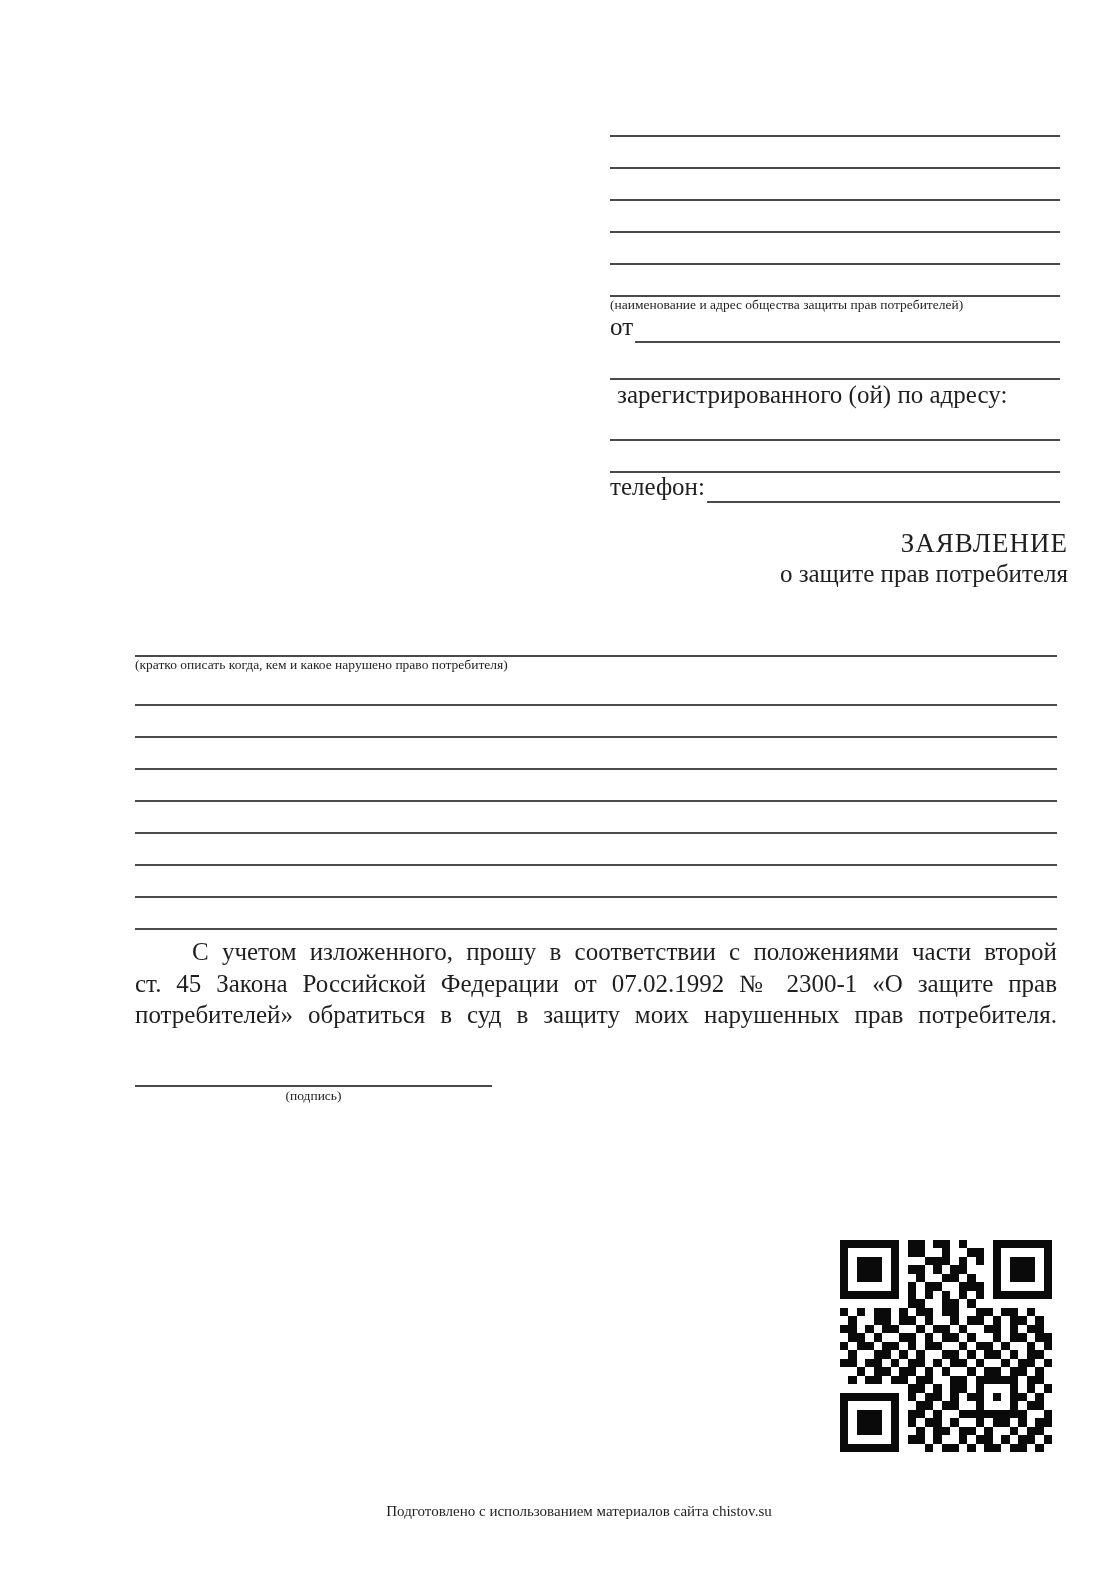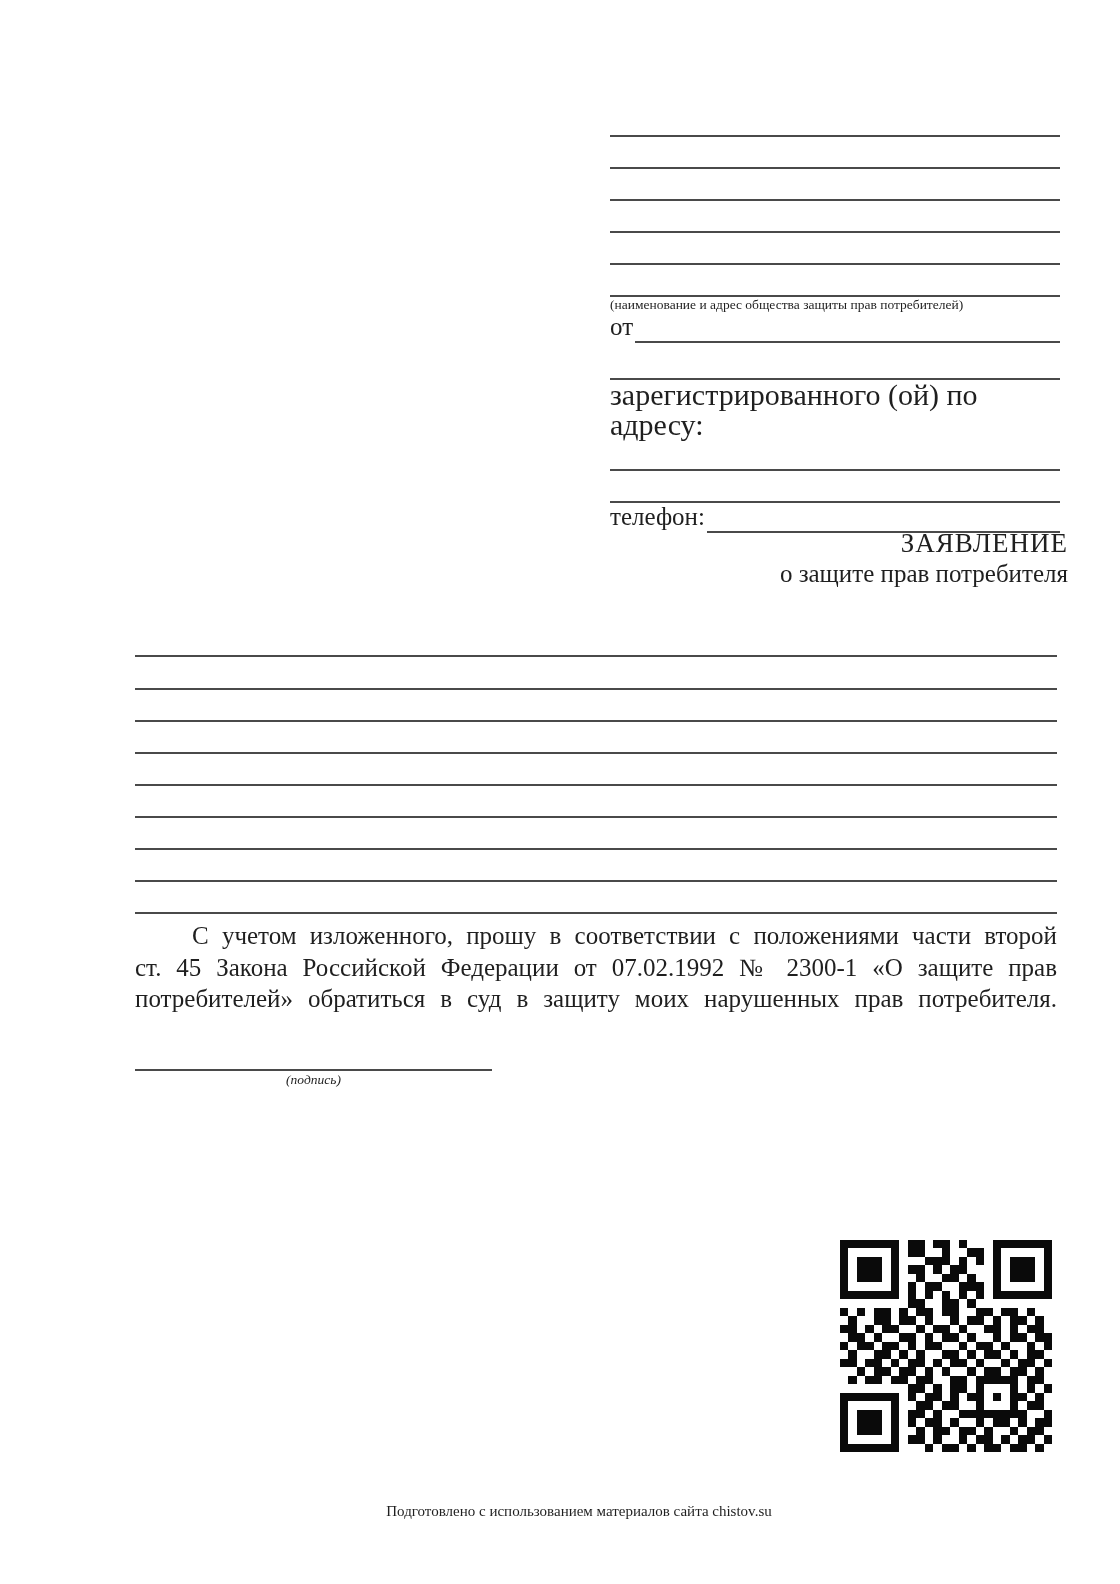--- a/index.html
+++ b/index.html
@@ -18,39 +18,39 @@
 
   
   #header-block { left:610px; top:105px; width:450px; }
   .cap {
     font-size:13.5px; line-height:16px; 
     white-space:nowrap; color:#1f1f1f;
   }
   .row { display:flex; height:32px; font-size:25px; }
   .row .lbl { white-space:nowrap; line-height:28px; }
   .row .fill { flex:1; border-bottom:2px solid #4a4a4a; height:28px; margin-left:2px; }
-  .plain { font-size:30px; line-height:30px; }
+  .plain { font-size:25px; line-height:30px;margin-left:7px; }
 
   
   #title-block { left:146px; top:528px; width:922px; text-align:right; }
   #title-heading { font-size:27px; line-height:31px; letter-spacing:1px; }
   #title-subheading { font-size:25px; line-height:30px; }
 
   
   #body-block { left:135px; top:625px; width:922px; }
   .bline { height:30px; border-bottom:2px solid #4a4a4a; }
   .bline + .bline { margin-top:0; }
   #body-lines .bline:first-child { height:31px; }
   #paragraph { margin-top:6px; font-size:25px; line-height:31.5px; }
   .jline { text-align:justify; text-align-last:justify; }
   .jline-first { text-indent:57px; }
   .jline-last { text-align:left; }
   #date-line { margin-top:28px; font-size:25px; line-height:30px; white-space:pre; }
   #signature-line { margin-top:24px; width:357px; height:30px; border-bottom:2px solid #4a4a4a; }
-  #signature-caption { width:357px; font-size:13.5px; line-height:17px; text-align:center;font-style:italic; }
+  #signature-caption { width:357px; font-size:13.5px; line-height:17px; text-align:center; }
 
   
   #qr-code {
     left:840px; top:1240px; width:212px; height:212px;
     display:grid;
     grid-template-columns:repeat(25,1fr);
     grid-template-rows:repeat(25,1fr);
     background:#ffffff;
   }
   #qr-code .qm { background:#0a0a0a; }
@@ -83,20 +83,21 @@
   </div>
 </div>
 
 <div class="abs" id="title-block">
   <div id="title-heading">ЗАЯВЛЕНИЕ</div>
   <div id="title-subheading">о защите прав потребителя</div>
 </div>
 
 <div class="abs" id="body-block">
   <div class="bline"></div>
+  <div class="cap">(кратко описать когда, кем и какое нарушено право потребителя)</div>
   <div id="body-lines">
     <div class="bline"></div>
     <div class="bline"></div>
     <div class="bline"></div>
     <div class="bline"></div>
     <div class="bline"></div>
     <div class="bline"></div>
     <div class="bline"></div>
     <div class="bline"></div>
   </div>

